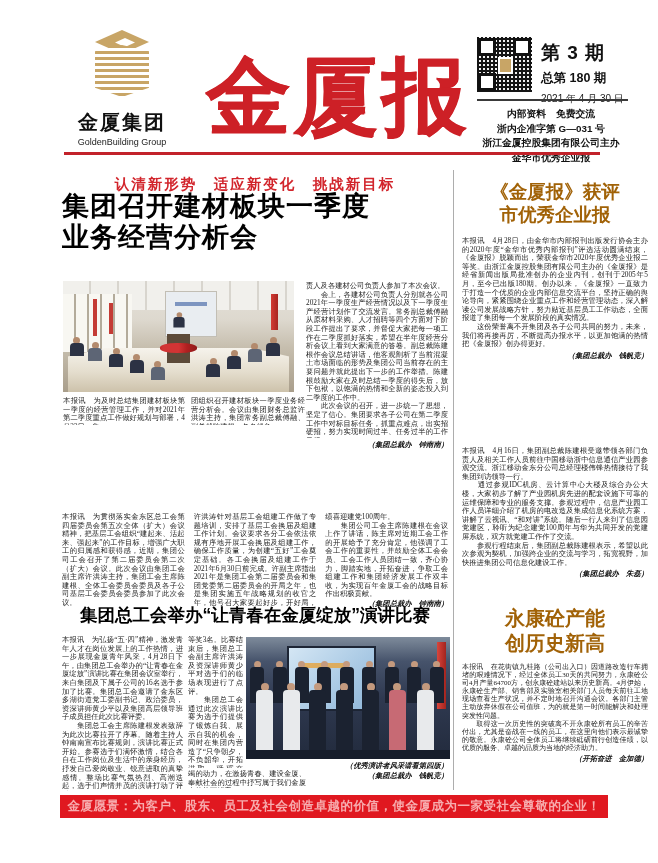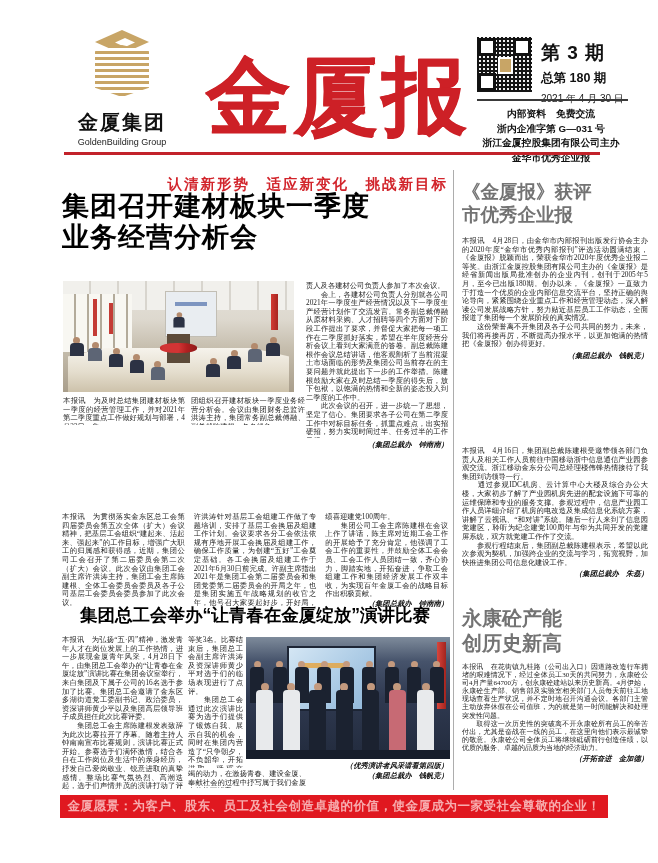--- a/index.html
+++ b/index.html
@@ -30,29 +30,29 @@
   .issue{position:absolute;left:541px;top:40px;width:95px;color:#111;}
   .issue-no{font-size:19px;font-weight:900;letter-spacing:1px;}
   .issue-total{font-size:12.5px;font-weight:bold;margin-top:4px;}
   .issue-date{font-size:10px;margin-top:5px;color:#222;}
   .issue-rule{position:absolute;left:477px;top:99px;width:151px;height:2px;background:#3a3a3a;}
   .pubinfo{position:absolute;left:465px;top:107px;width:172px;text-align:center;
            font-size:9.8px;line-height:14.6px;font-weight:bold;color:#111;}
   .head-rule{position:absolute;left:64px;top:152px;width:536px;height:3px;background:#c2222a;}
   .vdiv{position:absolute;left:453px;top:170px;width:1px;height:620px;background:#adadad;}
   
-  .kicker{position:absolute;left:62px;top:175px;width:386px;text-align:right;
+  .kicker{position:absolute;left:62px;top:175px;width:386px;text-align:center;
           font-size:14.5px;font-weight:bold;letter-spacing:2px;color:#d2252c;}
   .h1{position:absolute;left:62px;top:191px;width:386px;text-align:left;white-space:pre-line;
       font-size:27px;line-height:31px;font-weight:900;letter-spacing:1px;color:#000;}
   .h2{position:absolute;left:62px;top:447px;width:386px;text-align:center;white-space:pre-line;
       font-size:23px;line-height:27px;font-weight:900;color:#000;}
   .h3{position:absolute;left:62px;top:604px;width:386px;text-align:center;
       font-size:17.5px;line-height:22px;font-weight:900;color:#000;}
-  .sh{text-align:left;white-space:pre-line;font-weight:900;color:#737373;font-size:18.5px;line-height:23px;}
+  .sh{text-align:center;white-space:pre-line;font-weight:900;color:#a16207;font-size:18.5px;line-height:23px;}
   .sh3{font-size:20px;line-height:25px;}
   .bt{font-family:"Liberation Serif","DejaVu Serif",serif;font-size:7.3px;line-height:8.6px;
       text-align:justify;white-space:pre-line;color:#1c1c1c;}
   .sig{font-family:"Liberation Serif",serif;font-size:7.3px;line-height:9px;font-weight:bold;
        font-style:italic;text-align:right;margin-top:2px;color:#111;}
   .clip{overflow:hidden;}
   .abs{position:absolute;}
   
   .photo1{position:absolute;left:63px;top:281px;width:231px;height:111px;overflow:hidden;
           background:linear-gradient(180deg,#e6e3dc 0%,#ddd8ce 35%,#c6beae 60%,#a99e8b 100%);}

